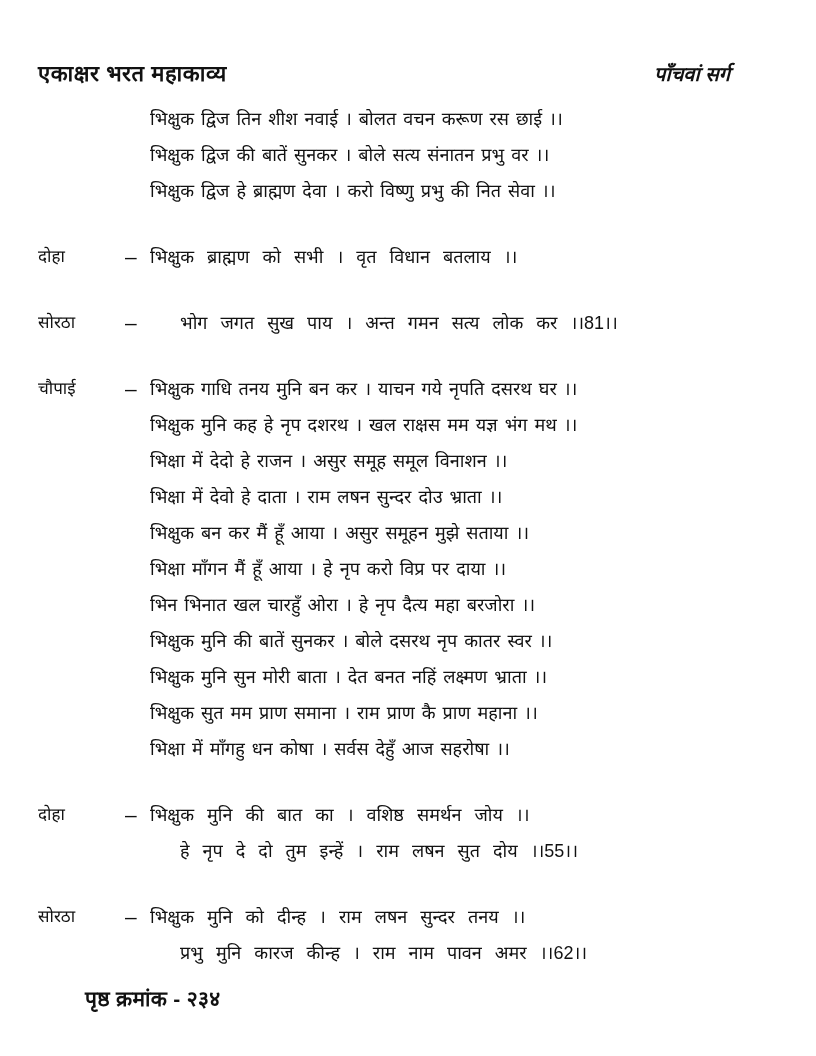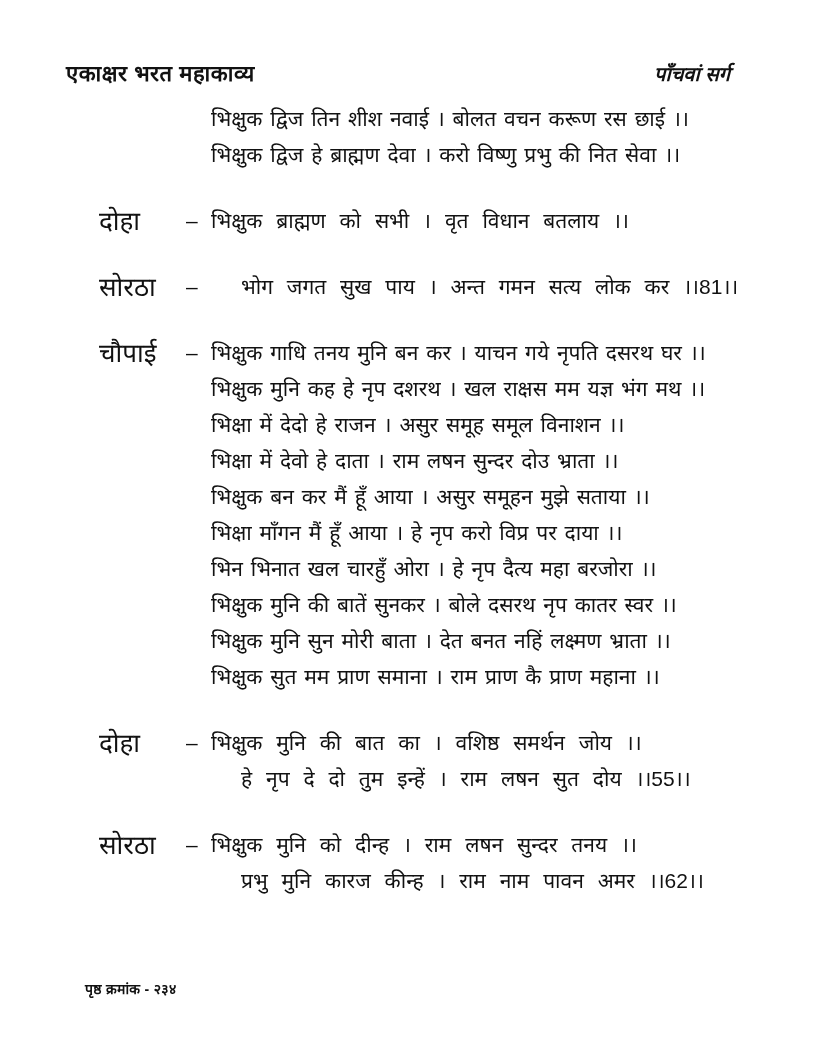--- a/index.html
+++ b/index.html
@@ -5,21 +5,21 @@
   * { margin: 0; padding: 0; box-sizing: border-box; }
   html, body { background: #e8e8e8; }
   .page {
     position: relative;
     width: 816px;
     height: 1056px;
     margin: 0 auto;
     background: #ffffff;
     color: #111111;
     font-family: "Liberation Sans", "DejaVu Sans", sans-serif;
-    padding: 57px 86px 0 66px;
+    padding: 57px 86px 0 38px;
     overflow: hidden;
   }
   .page-header {
     display: flex;
     justify-content: space-between;
     align-items: baseline;
     margin-bottom: 10px;
   }
   .book-title {
     font-size: 22px;
@@ -36,65 +36,65 @@
   .verse-area { width: 645px; }
   .verse-block {
     display: flex;
     align-items: flex-start;
     margin-top: 30px;
   }
   .verse-block.first { margin-top: 14px; }
   .label-col {
     width: 87px;
     flex: 0 0 87px;
-    font-size: 26px;
+    font-size: 17px;
     line-height: 36px;
     white-space: nowrap;
-    margin-left: 33px;
   }
   .dash-col {
     width: 25px;
     flex: 0 0 25px;
     font-size: 21px;
     line-height: 36px;
   }
   .lines-col { flex: 1 1 auto; }
   .verse-line {
-    font-size: 21px;
+    font-size: 18px;
     line-height: 36px;
     white-space: nowrap;
     word-spacing: 2px;
   }
   .wide .verse-line { word-spacing: 8px; }
   .verse-line.indent { padding-left: 30px; }
   .page-footer {
     position: absolute;
     left: 85px;
-    bottom: 58px;
-    font-size: 14px;
+    bottom: 44px;
+    font-size: 21px;
     font-weight: 700;
     letter-spacing: 0.3px;
   }
 </style>
 </head>
 <body>
 
 <div class="page">
 
   <div class="page-header">
     <span class="book-title">एकाक्षर भरत महाकाव्य</span>
     <span class="canto-title">पाँचवां सर्ग</span>
   </div>
 
   <div class="verse-area" id="verse-area">
       <div class="verse-block first">
         <div class="label-col"></div>
         <div class="dash-col"></div>
         <div class="lines-col">
           <div class="verse-line">भिक्षुक द्विज तिन शीश नवाई । बोलत वचन करूण रस छाई ।।</div>
+          <div class="verse-line">भिक्षुक द्विज की बातें सुनकर । बोले सत्य संनातन प्रभु वर ।।</div>
           <div class="verse-line">भिक्षुक द्विज हे ब्राह्मण देवा । करो विष्णु प्रभु की नित सेवा ।।</div>
         </div>
       </div>
       <div class="verse-block wide">
         <div class="label-col">दोहा</div>
         <div class="dash-col">–</div>
         <div class="lines-col">
           <div class="verse-line">भिक्षुक ब्राह्मण को सभी । वृत विधान बतलाय ।।</div>
         </div>
       </div>
@@ -112,20 +112,21 @@
           <div class="verse-line">भिक्षुक गाधि तनय मुनि बन कर । याचन गये नृपति दसरथ घर ।।</div>
           <div class="verse-line">भिक्षुक मुनि कह हे नृप दशरथ । खल राक्षस मम यज्ञ भंग मथ ।।</div>
           <div class="verse-line">भिक्षा में देदो हे राजन । असुर समूह समूल विनाशन ।।</div>
           <div class="verse-line">भिक्षा में देवो हे दाता । राम लषन सुन्दर दोउ भ्राता ।।</div>
           <div class="verse-line">भिक्षुक बन कर मैं हूँ आया । असुर समूहन मुझे सताया ।।</div>
           <div class="verse-line">भिक्षा माँगन मैं हूँ आया । हे नृप करो विप्र पर दाया ।।</div>
           <div class="verse-line">भिन भिनात खल चारहुँ ओरा । हे नृप दैत्य महा बरजोरा ।।</div>
           <div class="verse-line">भिक्षुक मुनि की बातें सुनकर । बोले दसरथ नृप कातर स्वर ।।</div>
           <div class="verse-line">भिक्षुक मुनि सुन मोरी बाता । देत बनत नहिं लक्ष्मण भ्राता ।।</div>
           <div class="verse-line">भिक्षुक सुत मम प्राण समाना । राम प्राण कै प्राण महाना ।।</div>
+          <div class="verse-line">भिक्षा में माँगहु धन कोषा । सर्वस देहुँ आज सहरोषा ।।</div>
         </div>
       </div>
       <div class="verse-block wide">
         <div class="label-col">दोहा</div>
         <div class="dash-col">–</div>
         <div class="lines-col">
           <div class="verse-line">भिक्षुक मुनि की बात का । वशिष्ठ समर्थन जोय ।।</div>
           <div class="verse-line indent">हे नृप दे दो तुम इन्हें । राम लषन सुत दोय ।।55।।</div>
         </div>
       </div>

